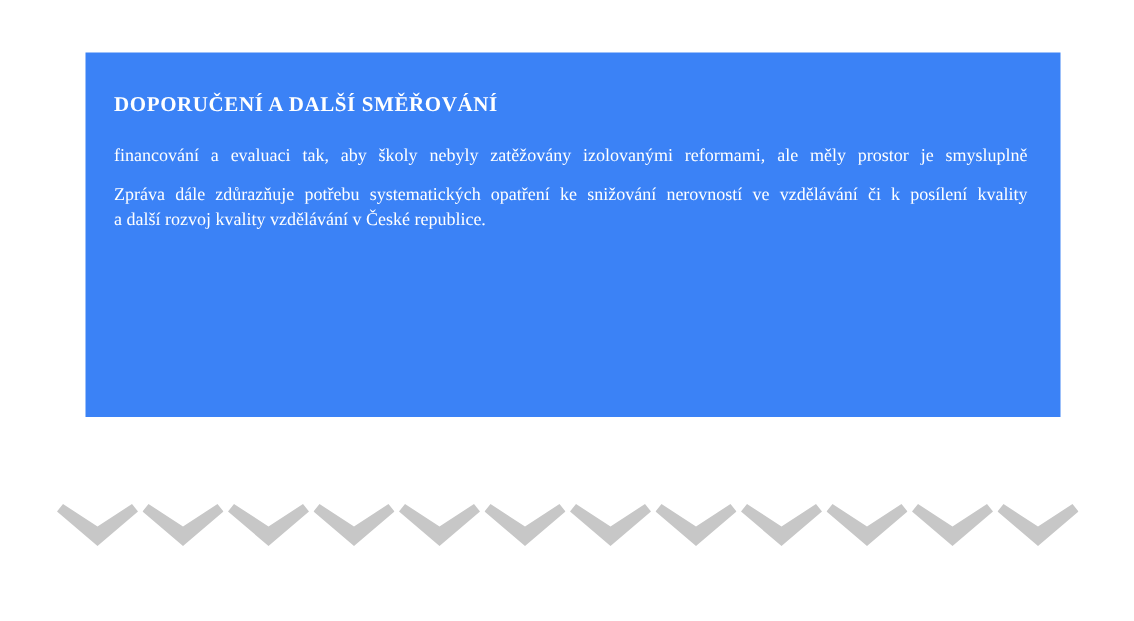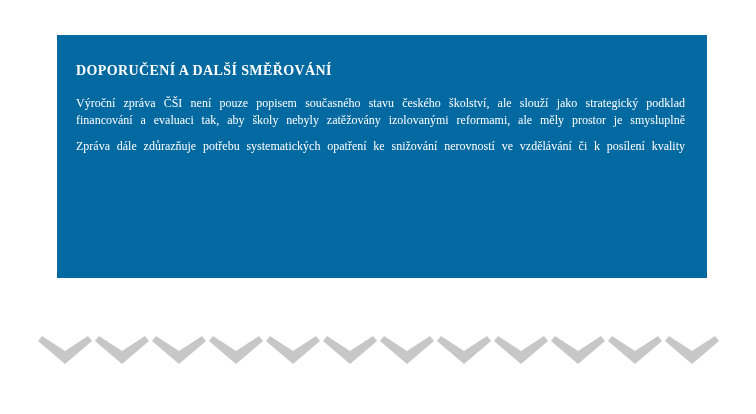--- a/index.html
+++ b/index.html
@@ -63,28 +63,28 @@
     height: 28px;
     flex: 0 0 auto;
     display: block;
   }
 </style>
 </head>
 <body>
 
 <div class="page">
 
-  <section class="card" style="background-color: #0369a1;">
+  <section class="card" style="background-color: #3b82f6;">
     <h2>DOPORUČENÍ A DALŠÍ SMĚŘOVÁNÍ</h2>
     <div class="para">
-        <div class="line">Výroční zpráva ČŠI není pouze popisem současného stavu českého školství, ale slouží jako strategický podklad</div>
         <div class="line">financování a evaluaci tak, aby školy nebyly zatěžovány izolovanými reformami, ale měly prostor je smysluplně</div>
       </div>
     <div class="para">
         <div class="line">Zpráva dále zdůrazňuje potřebu systematických opatření ke snižování nerovností ve vzdělávání či k posílení kvality</div>
+        <div class="line line--end">a další rozvoj kvality vzdělávání v České republice.</div>
       </div>
   </section>
 
   <div class="chevron-row">
       <svg viewBox="0 0 54 28">
         <polygon points="0,5 4,0 27,15 50,0 54,5 27,28" fill="#c7c7c7"></polygon>
       </svg>
       <svg viewBox="0 0 54 28">
         <polygon points="0,5 4,0 27,15 50,0 54,5 27,28" fill="#c7c7c7"></polygon>
       </svg>

